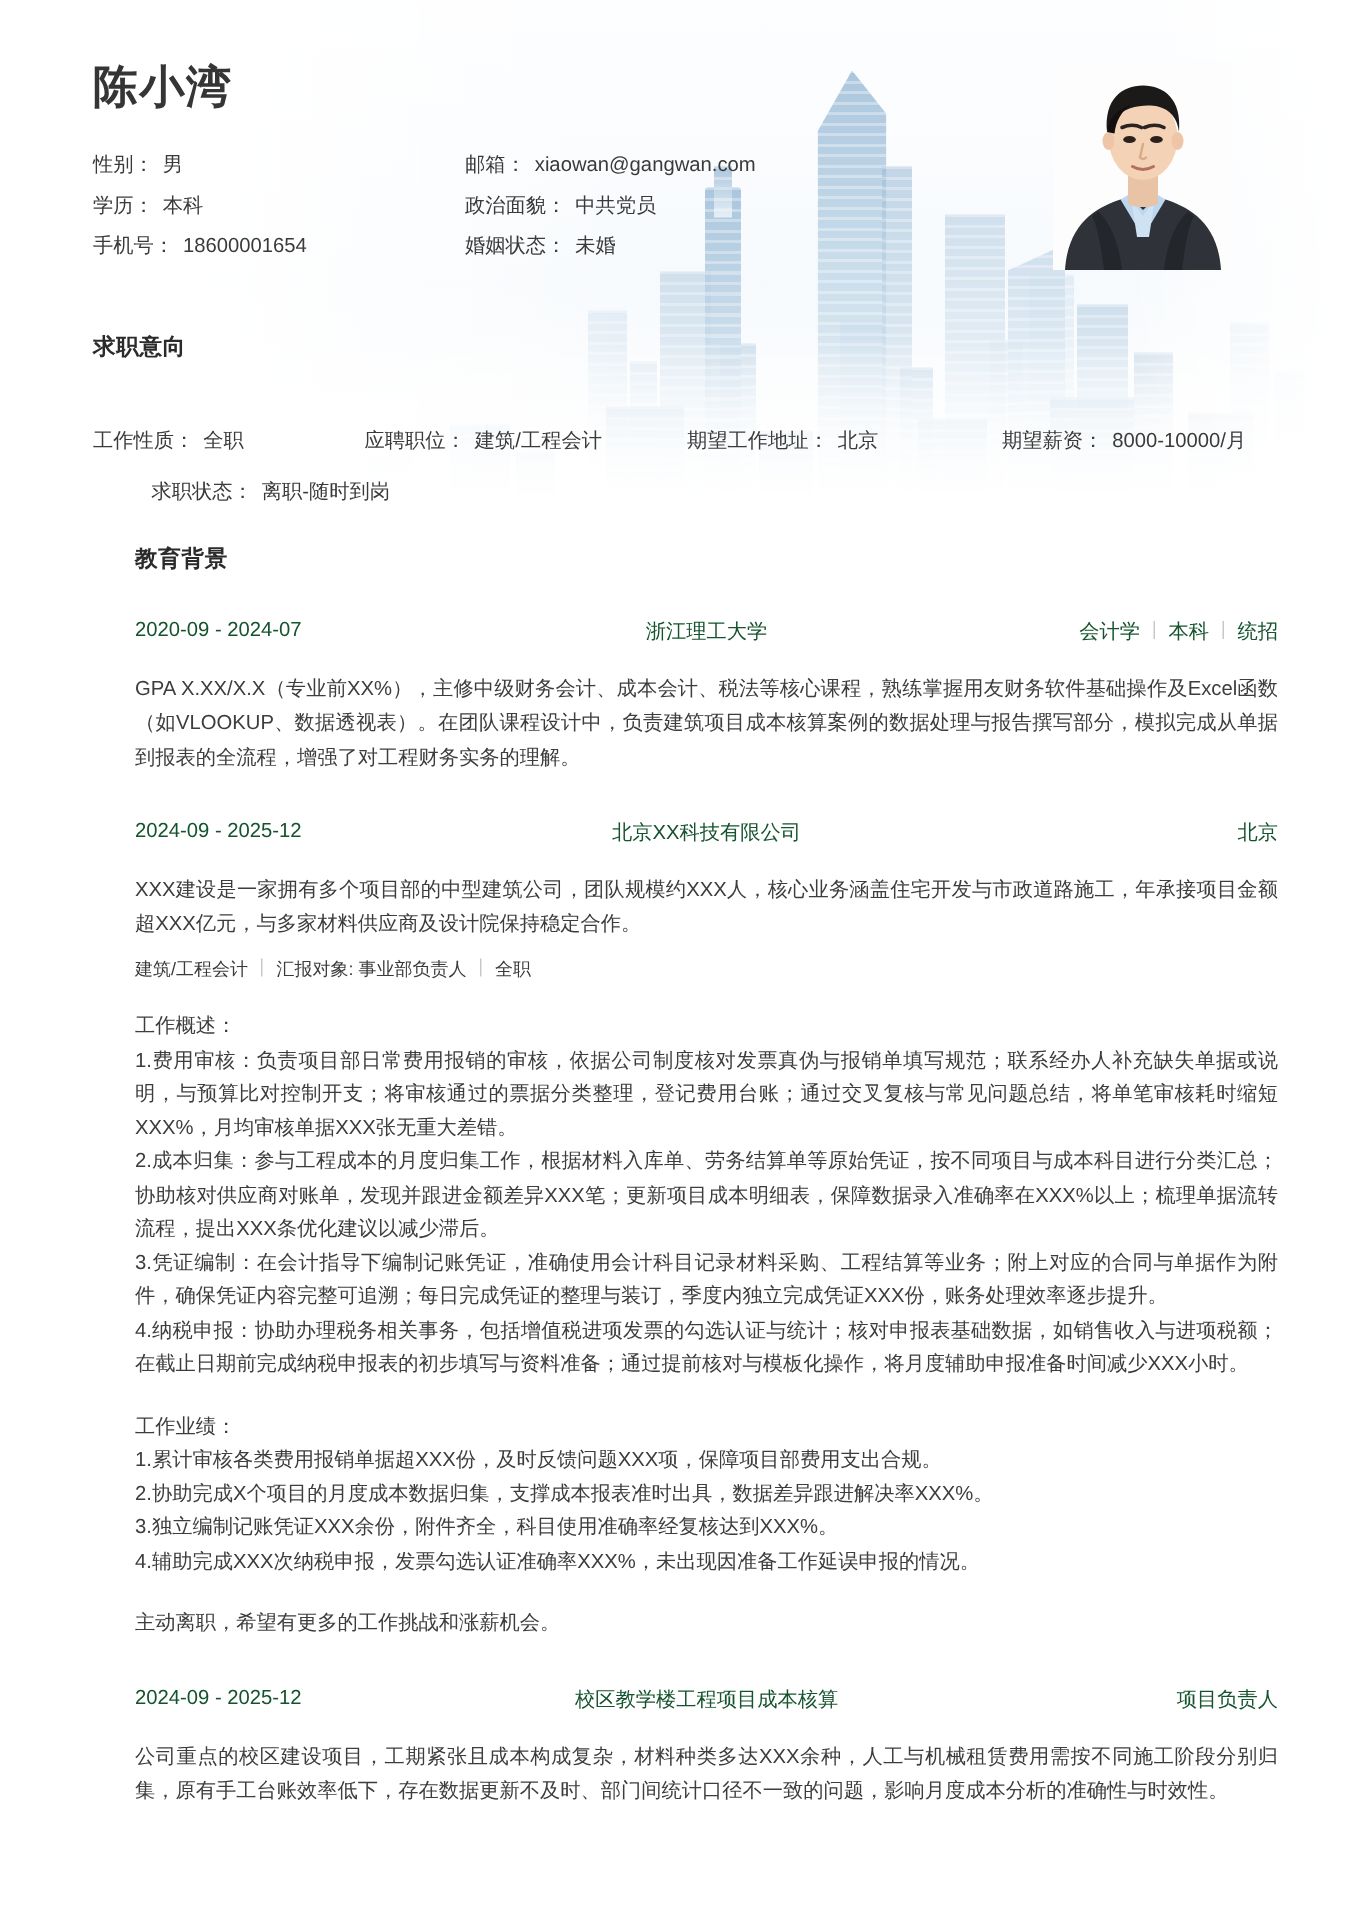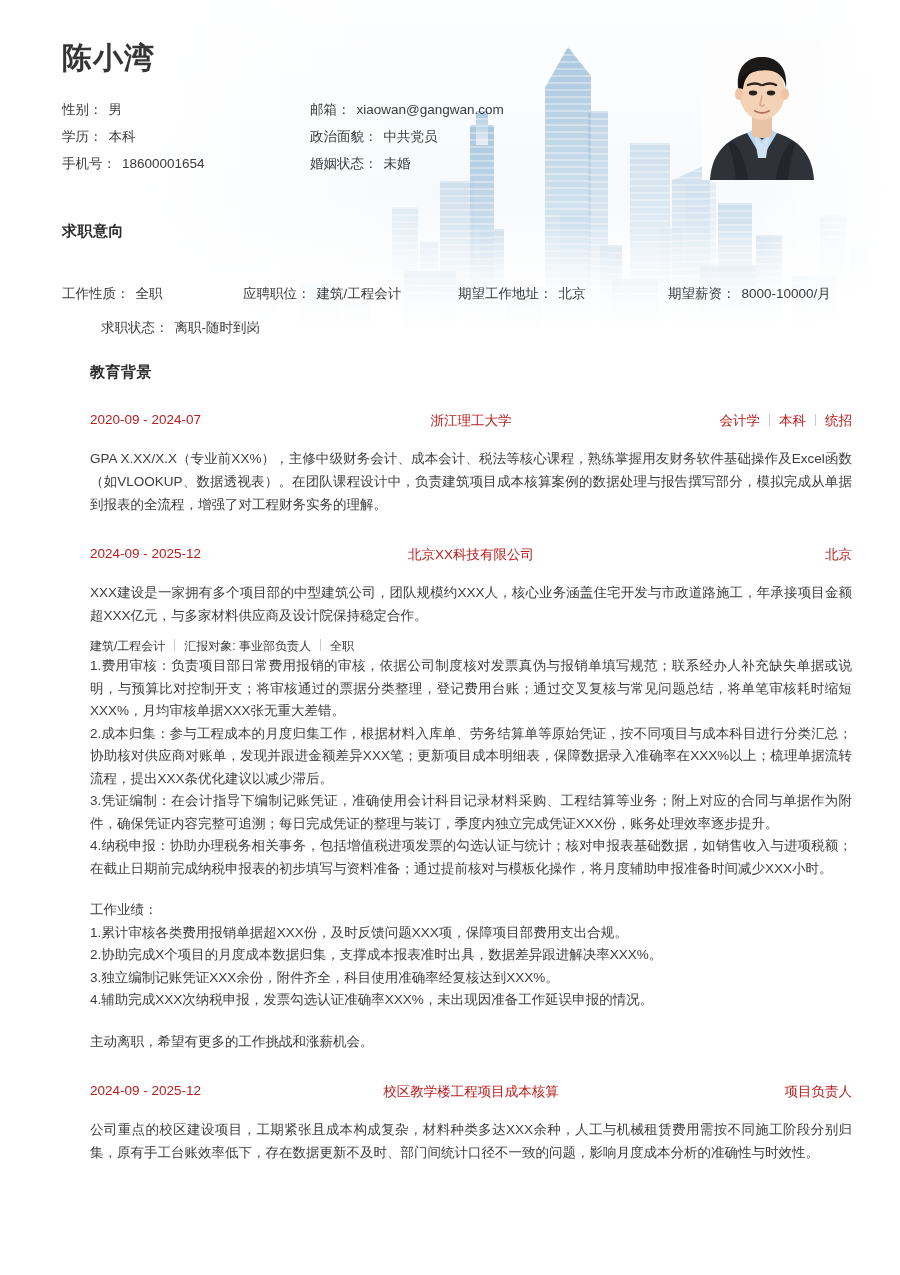--- a/index.html
+++ b/index.html
@@ -71,21 +71,21 @@
   .bicell{position:absolute;white-space:nowrap;}
   .bicell.c1{left:0;}
   .bicell.c2{left:248px;}
   .bilabel{color:#3a3a3a;}
   .bival{color:#3a3a3a;margin-left:6px;}
 
   
   .sec-title{
     font-size:15px;font-weight:bold;color:#2b2b2b;letter-spacing:.5px;
   }
-  .row3{position:relative;height:22px;font-size:13.5px;color:#b91c1c;text-decoration:underline;}
+  .row3{position:relative;height:22px;font-size:13.5px;color:#14532d;text-decoration:underline;}
   .r-left{position:absolute;left:0;top:0;}
   .r-mid{position:absolute;left:0;right:0;top:0;text-align:center;}
   .r-right{position:absolute;right:0;top:0;}
   .sep{
     display:inline-block;width:1px;height:12px;background:#c8c8c8;
     margin:0 9px;vertical-align:-1px;
   }
   .meta-inline{font-size:12px;color:#3a3a3a;}
   .para{
     font-size:13.5px;line-height:23px;color:#3d3d3d;text-align:justify;
@@ -232,20 +232,21 @@
       <div class="row3" style="margin-top:30px;">
         <span class="r-left">2024-09 - 2025-12</span>
         <span class="r-mid">北京XX科技有限公司</span>
         <span class="r-right">北京</span>
       </div>
       <div class="para" style="margin-top:13px;">XXX建设是一家拥有多个项目部的中型建筑公司，团队规模约XXX人，核心业务涵盖住宅开发与市政道路施工，年承接项目金额超XXX亿元，与多家材料供应商及设计院保持稳定合作。</div>
       <div class="meta-inline" style="margin-top:11px;">
         <span>建筑/工程会计</span><span class="sep"></span><span>汇报对象: 事业部负责人</span><span class="sep"></span><span>全职</span>
       </div>
 
+      <div class="para tight" style="margin-top:18px;">工作概述：</div>
       <div class="para tight">1.费用审核：负责项目部日常费用报销的审核，依据公司制度核对发票真伪与报销单填写规范；联系经办人补充缺失单据或说明，与预算比对控制开支；将审核通过的票据分类整理，登记费用台账；通过交叉复核与常见问题总结，将单笔审核耗时缩短XXX%，月均审核单据XXX张无重大差错。</div>
       <div class="para tight">2.成本归集：参与工程成本的月度归集工作，根据材料入库单、劳务结算单等原始凭证，按不同项目与成本科目进行分类汇总；协助核对供应商对账单，发现并跟进金额差异XXX笔；更新项目成本明细表，保障数据录入准确率在XXX%以上；梳理单据流转流程，提出XXX条优化建议以减少滞后。</div>
       <div class="para tight">3.凭证编制：在会计指导下编制记账凭证，准确使用会计科目记录材料采购、工程结算等业务；附上对应的合同与单据作为附件，确保凭证内容完整可追溯；每日完成凭证的整理与装订，季度内独立完成凭证XXX份，账务处理效率逐步提升。</div>
       <div class="para tight">4.纳税申报：协助办理税务相关事务，包括增值税进项发票的勾选认证与统计；核对申报表基础数据，如销售收入与进项税额；在截止日期前完成纳税申报表的初步填写与资料准备；通过提前核对与模板化操作，将月度辅助申报准备时间减少XXX小时。</div>
 
       <div class="para tight" style="margin-top:19px;">工作业绩：</div>
       <div class="para tight">1.累计审核各类费用报销单据超XXX份，及时反馈问题XXX项，保障项目部费用支出合规。</div>
       <div class="para tight">2.协助完成X个项目的月度成本数据归集，支撑成本报表准时出具，数据差异跟进解决率XXX%。</div>
       <div class="para tight">3.独立编制记账凭证XXX余份，附件齐全，科目使用准确率经复核达到XXX%。</div>
       <div class="para tight">4.辅助完成XXX次纳税申报，发票勾选认证准确率XXX%，未出现因准备工作延误申报的情况。</div>

